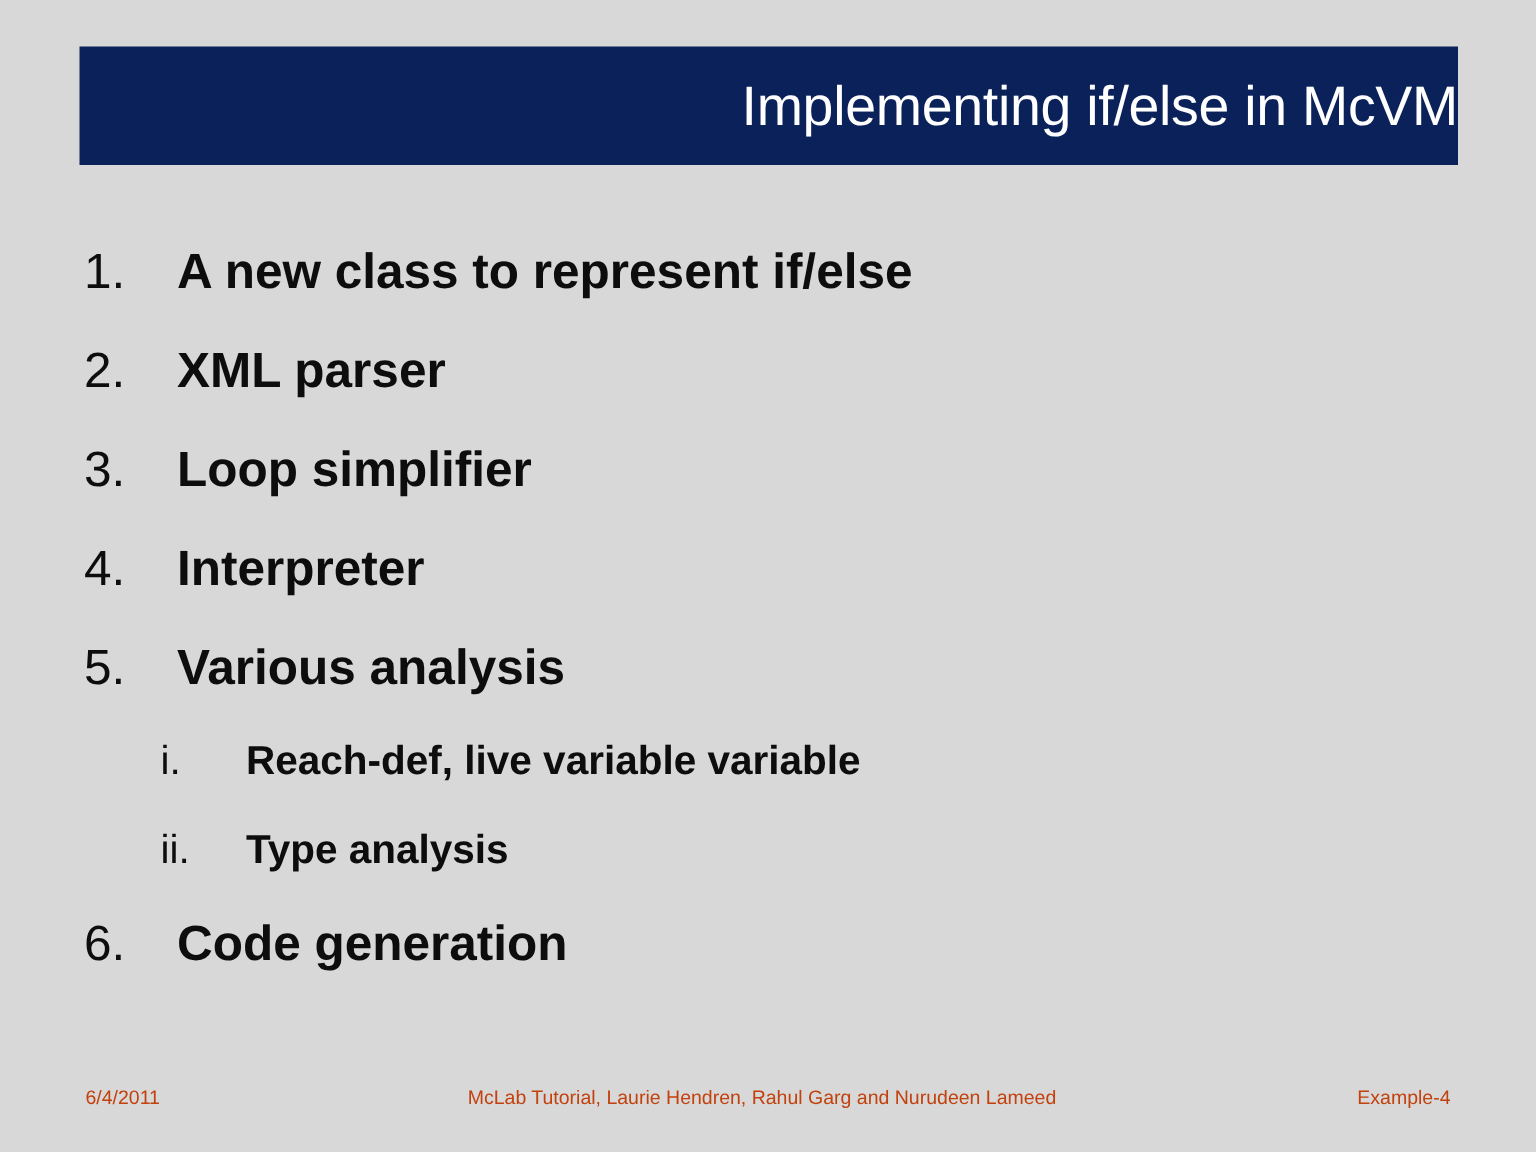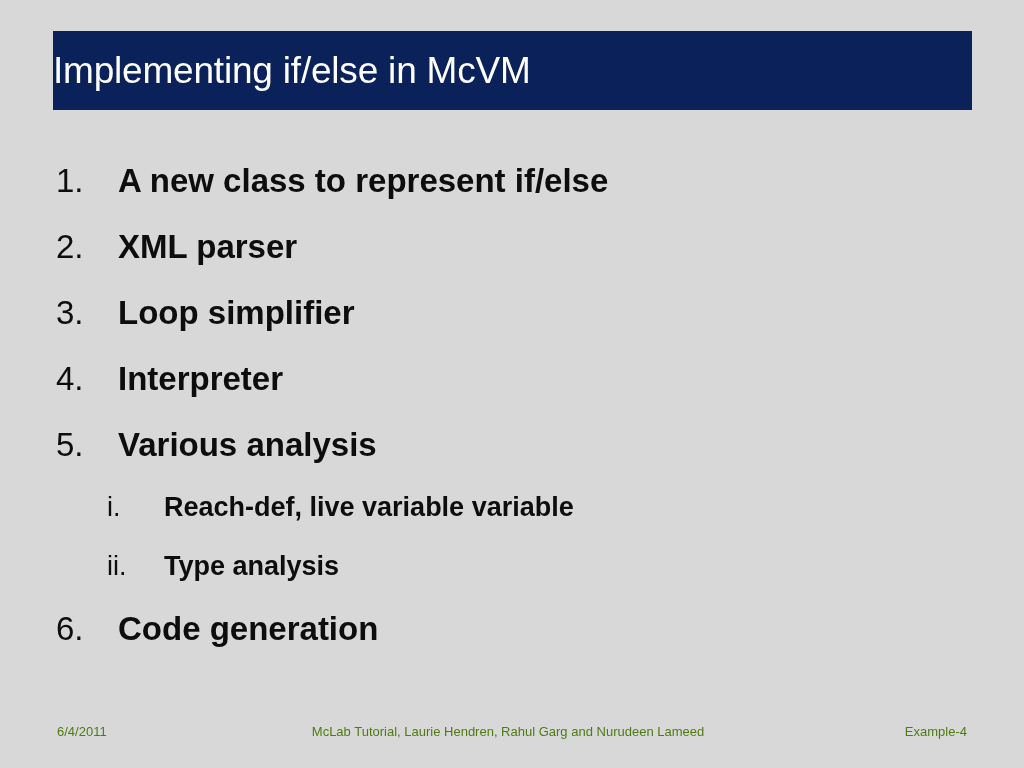--- a/index.html
+++ b/index.html
@@ -24,21 +24,21 @@
   
   #title-bar {
     position: absolute;
     left: 53px;
     top: 31px;
     width: 919px;
     height: 79px;
     background: #0a2159;
     display: flex;
     align-items: center;
-    justify-content: flex-start;
+    justify-content: flex-end;
     box-sizing: border-box;
   }
   #title-text {
     color: #ffffff;
     font-size: 37px;
     font-weight: 400;
     letter-spacing: -0.2px;
     line-height: 1;
     white-space: nowrap;
     text-align: center;
@@ -86,21 +86,21 @@
     font-weight: bold;
   }
 
   
   #footer {
     position: absolute;
     left: 0;
     top: 720px;
     width: 1024px;
     height: 24px;
-    color: #4d7c0f;
+    color: #c2410c;
     font-size: 13px;
     line-height: 24px;
   }
   #footer-date {
     position: absolute;
     left: 57px;
     top: 0;
     white-space: nowrap;
   }
   #footer-center {

